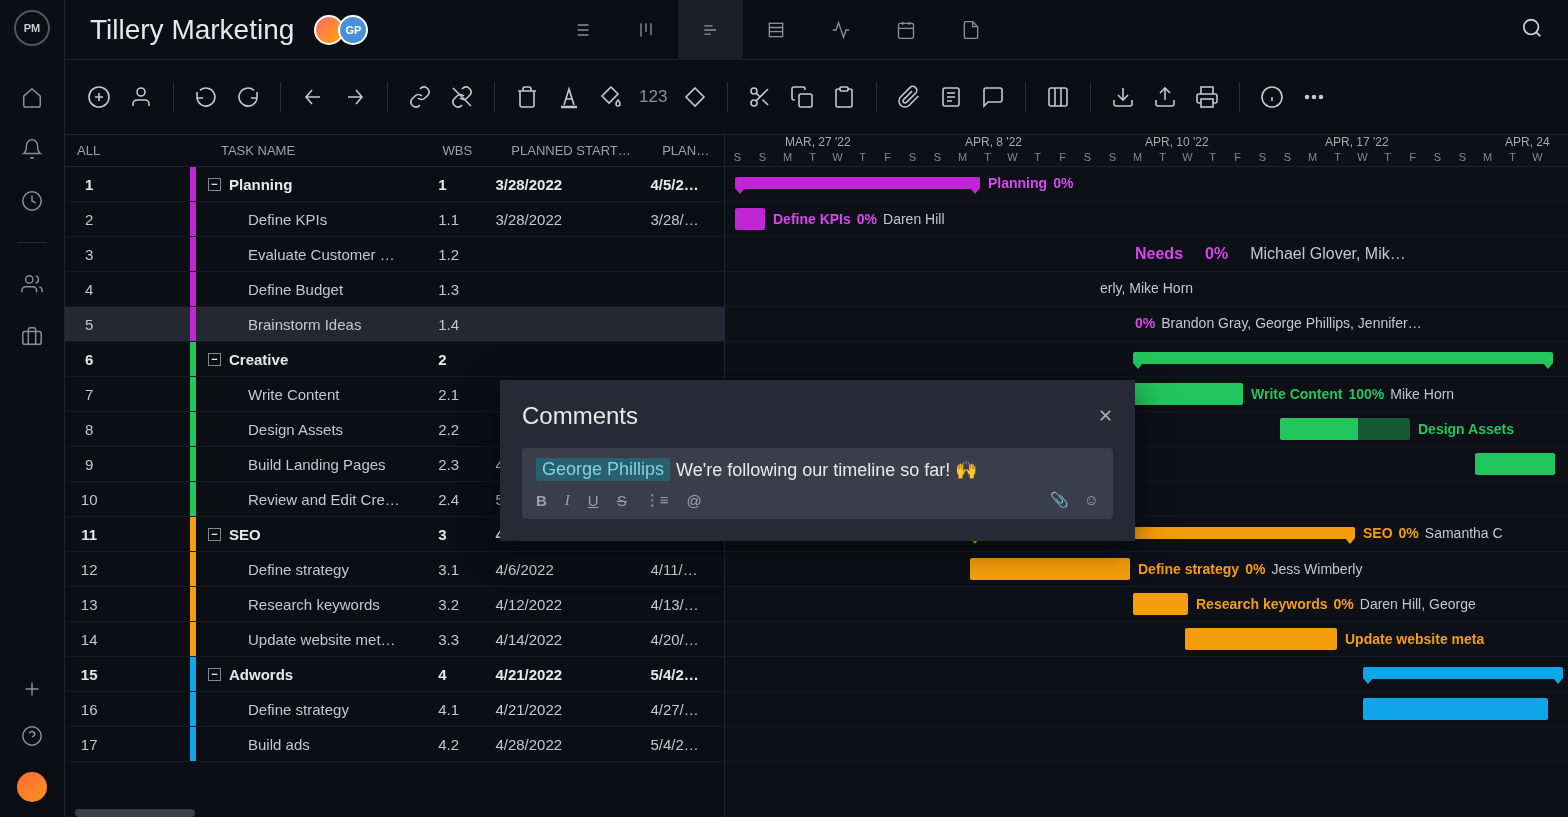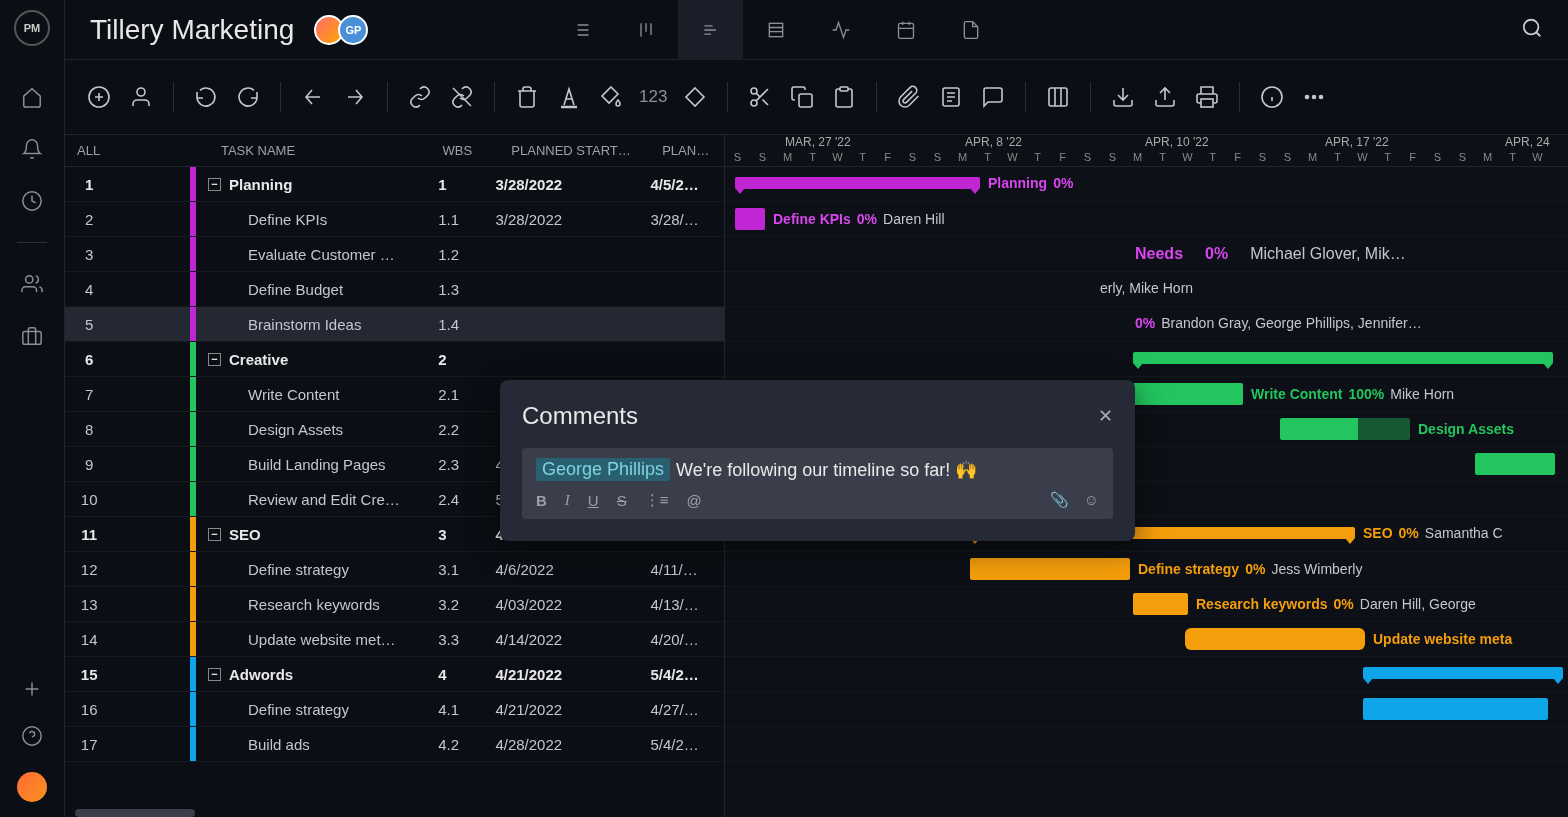--- a/index.html
+++ b/index.html
@@ -55,21 +55,21 @@
 .gantt-body { position: relative; }
 .gantt-row { height: 35px; position: relative; border-bottom: 1px solid #14171e; }
 .bar { position: absolute; height: 22px; top: 6px; border-radius: 2px; display: flex; align-items: center; }
 .bar-label { position: absolute; left: 100%; margin-left: 8px; white-space: nowrap; font-size: 14px; display: flex; align-items: center; gap: 6px; }
 .bar-pct { font-weight: 600; }
 .bar-assignee { color: #c3c7cf; }
 .parent-bar { height: 12px; top: 10px; }
 .parent-bar::before, .parent-bar::after { content:''; position:absolute; bottom:-5px; width:0; height:0; border-left:5px solid transparent; border-right:5px solid transparent; }
 .parent-bar::before { left:0; border-top:6px solid currentColor; }
 .parent-bar::after { right:0; border-top:6px solid currentColor; }
-.comments-panel { position: absolute; left: 435px; top: 245px; width: 635px; background: #262a36; border-radius: 8px; padding: 22px; z-index: 100; box-shadow: 0 8px 30px rgba(0,0,0,0.5); }
+.comments-panel { position: absolute; left: 435px; top: 245px; width: 635px; background: #262a36; border-radius: 0; padding: 22px; z-index: 100; box-shadow: 0 8px 30px rgba(0,0,0,0.5); }
 .comments-header { display: flex; align-items: center; justify-content: space-between; margin-bottom: 18px; }
 .comments-title { font-size: 24px; color: #e8e8e8; font-weight: 400; }
 .close-btn { cursor: pointer; color: #aaa; font-size:18px; }
 .comment-input { background: #3a3e4a; border-radius: 4px; padding: 10px 14px; }
 .comment-text { font-size: 18px; color: #e8e8e8; margin-bottom: 10px; display:flex; align-items:center; gap:6px; }
 .mention { background: #2a5f6f; color: #7dd3e0; padding: 1px 6px; border-radius: 2px; }
 .format-bar { display: flex; align-items: center; gap: 18px; color: #9ca0ab; font-size: 15px; }
 .format-bar .right { margin-left: auto; display: flex; gap: 15px; }
 .fmt-icon { cursor: pointer; }
 .scrollbar-h { position: absolute; bottom: 0; left: 10px; height: 8px; width: 120px; background: #3a3e48; border-radius: 4px; }
@@ -499,21 +499,21 @@
             <div class="grid-row">
     <div class="col-row">13</div>
     <div style="width:75px"></div>
     <div class="color-bar" style="background:#f59e0b"></div>
     <div class="col-name">
                 <div class="task-name-inner child">
                   <span>Research keywords</span>
                 </div>
               </div>
     <div class="col-wbs">3.2</div>
-    <div class="col-start">4/03/2022</div>
+    <div class="col-start">4/12/2022</div>
     <div class="col-end">4/13/…</div>
             </div>
             <div class="grid-row">
     <div class="col-row">14</div>
     <div style="width:75px"></div>
     <div class="color-bar" style="background:#f59e0b"></div>
     <div class="col-name">
                 <div class="task-name-inner child">
                   <span>Update website met…</span>
                 </div>
@@ -690,21 +690,21 @@
             <div class="gantt-row">
               <div class="bar" style="left: 408px; width: 55px; background: rgb(245, 158, 11); color: rgb(245, 158, 11);">
                 <div class="bar-label">
                   <span class="bar-pct" style="color:#f59e0b">Research keywords</span>
                   <span class="bar-pct" style="color:#f59e0b">0%</span>
                   <span class="bar-assignee">Daren Hill, George</span>
                 </div>
               </div>
             </div>
             <div class="gantt-row">
-              <div class="bar" style="left: 460px; width: 180px; background: rgb(245, 158, 11); color: rgb(245, 158, 11); border-radius: 6px;">
+              <div class="bar" style="left: 460px; width: 152px; background: rgb(245, 158, 11); color: rgb(245, 158, 11);">
                 <div class="bar-label">
                   <span class="bar-pct" style="color:#f59e0b">Update website meta</span>
                 </div>
               </div>
             </div>
             <div class="gantt-row">
               <div class="bar parent-bar" style="left: 638px; width: 200px; background: rgb(14, 165, 233); color: rgb(14, 165, 233);"></div>
             </div>
             <div class="gantt-row">
               <div class="bar" style="left: 638px; width: 185px; background: rgb(14, 165, 233); color: rgb(14, 165, 233);"></div>

